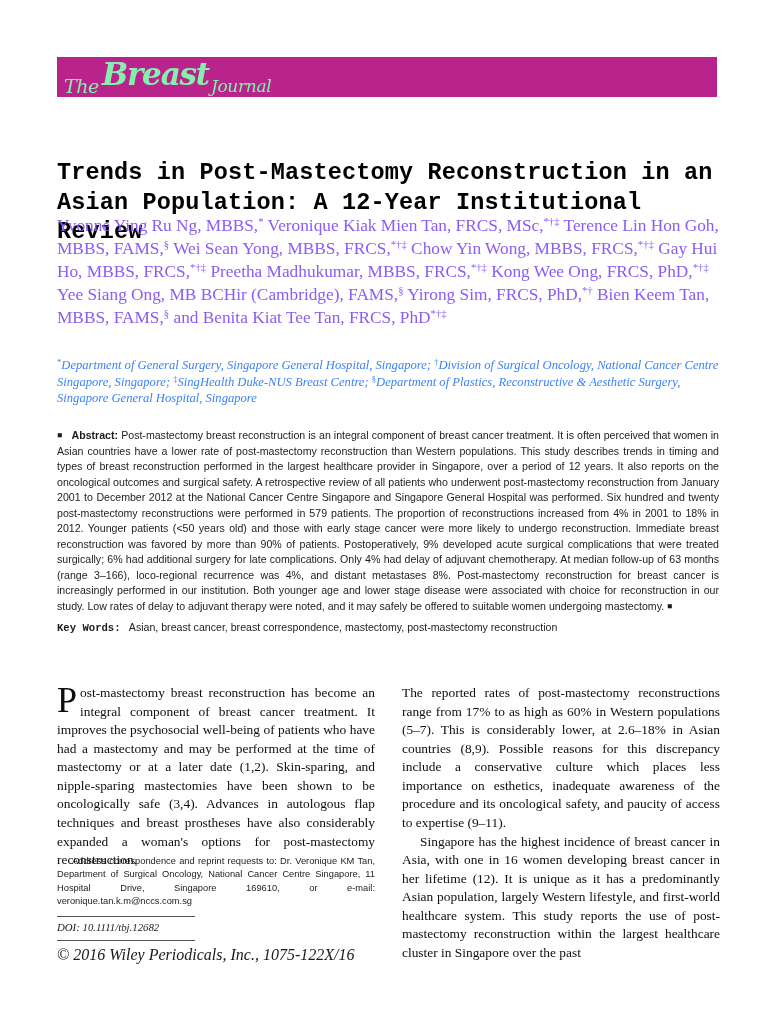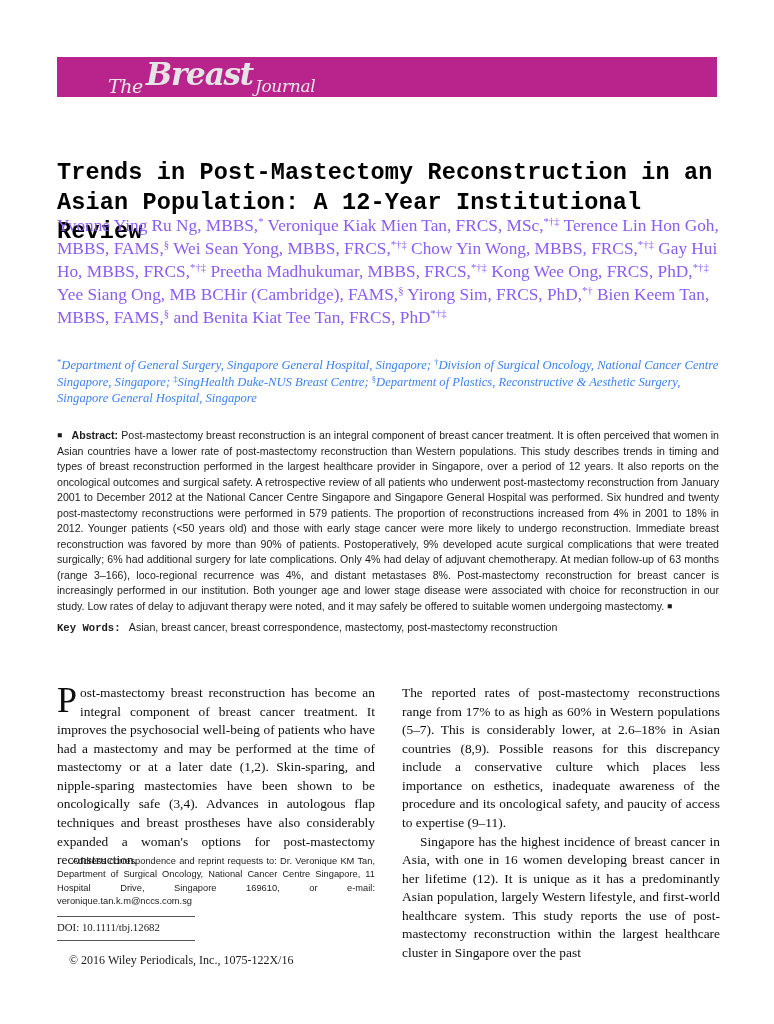--- a/index.html
+++ b/index.html
@@ -206,39 +206,41 @@
     margin: 0;
   }
   .rule {
     border: 0;
     border-top: 0.8px solid #555555;
     margin: 7px 0 4px 0;
     width: 138px;
   }
   .doi {
     font-family: "Liberation Serif", serif;
+    font-style: italic;
     font-size: 10.8px;
     color: #1a1a1a;
     margin: 0;
   }
   .copyright {
     font-family: "Liberation Serif", serif;
-    font-size: 12px;
+    font-style: italic;
+    font-size: 16px;
     line-height: 1.3;
     color: #1a1a1a;
-    margin: 12px;
+    margin: 0;
   }
 </style>
 </head>
 <body>
 
 <div class="page">
 
   <div class="masthead" style="background: rgb(184, 36, 140);">
-    <div class="masthead-logo" style="color: #e5e5e5; margin-left: 44px;">
+    <div class="masthead-logo" style="color: #86efac;">
       <span class="logo-the">The</span><span class="logo-breast">Breast</span><span class="logo-journal">Journal</span>
     </div>
   </div>
 
 
   <h1 class="article-title">Trends in Post-Mastectomy Reconstruction in an Asian Population: A 12-Year Institutional Review</h1>
 
   <div class="authors">Yvonne Ying Ru Ng, MBBS,<sup>*</sup> Veronique Kiak Mien Tan, FRCS, MSc,<sup>*†‡</sup> Terence Lin Hon Goh, MBBS, FAMS,<sup>§</sup> Wei Sean Yong, MBBS, FRCS,<sup>*†‡</sup> Chow Yin Wong, MBBS, FRCS,<sup>*†‡</sup> Gay Hui Ho, MBBS, FRCS,<sup>*†‡</sup> Preetha Madhukumar, MBBS, FRCS,<sup>*†‡</sup> Kong Wee Ong, FRCS, PhD,<sup>*†‡</sup> Yee Siang Ong, MB BCHir (Cambridge), FAMS,<sup>§</sup> Yirong Sim, FRCS, PhD,<sup>*†</sup> Bien Keem Tan, MBBS, FAMS,<sup>§</sup> and Benita Kiat Tee Tan, FRCS, PhD<sup>*†‡</sup></div>
 
   <div class="affiliations"><sup>*</sup>Department of General Surgery, Singapore General Hospital, Singapore; <sup>†</sup>Division of Surgical Oncology, National Cancer Centre Singapore, Singapore; <sup>‡</sup>SingHealth Duke-NUS Breast Centre; <sup>§</sup>Department of Plastics, Reconstructive &amp; Aesthetic Surgery, Singapore General Hospital, Singapore</div>

